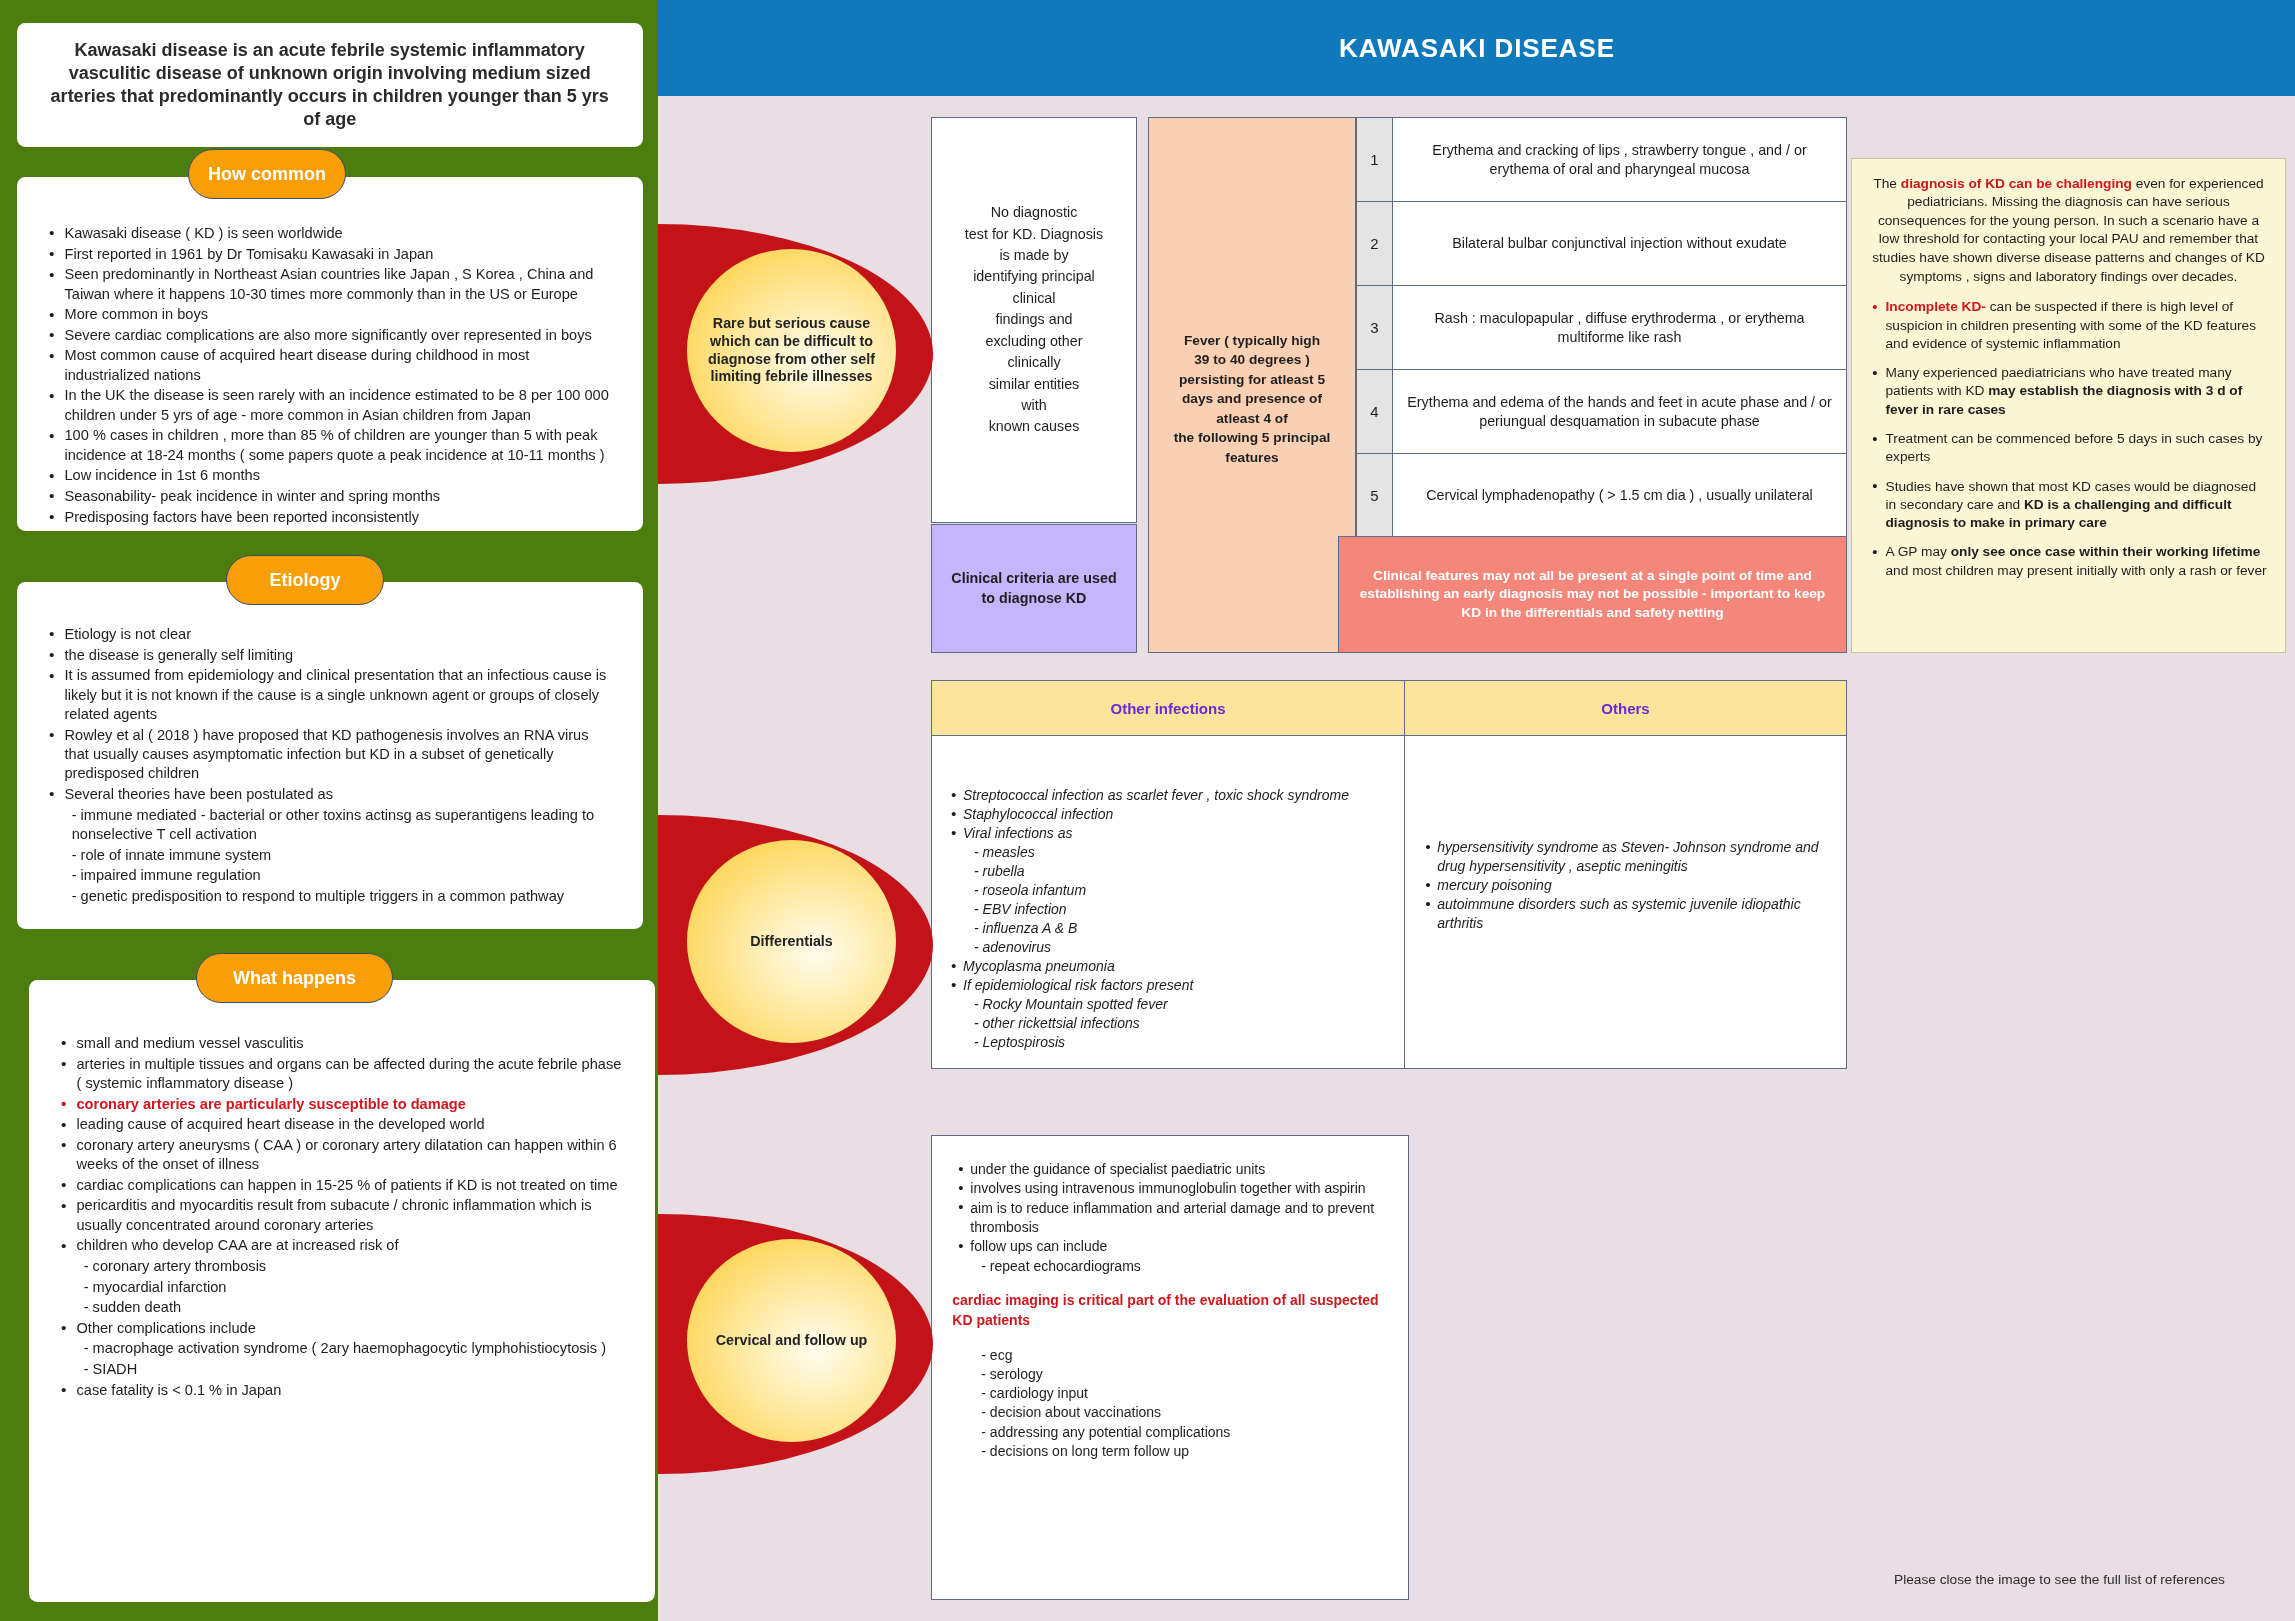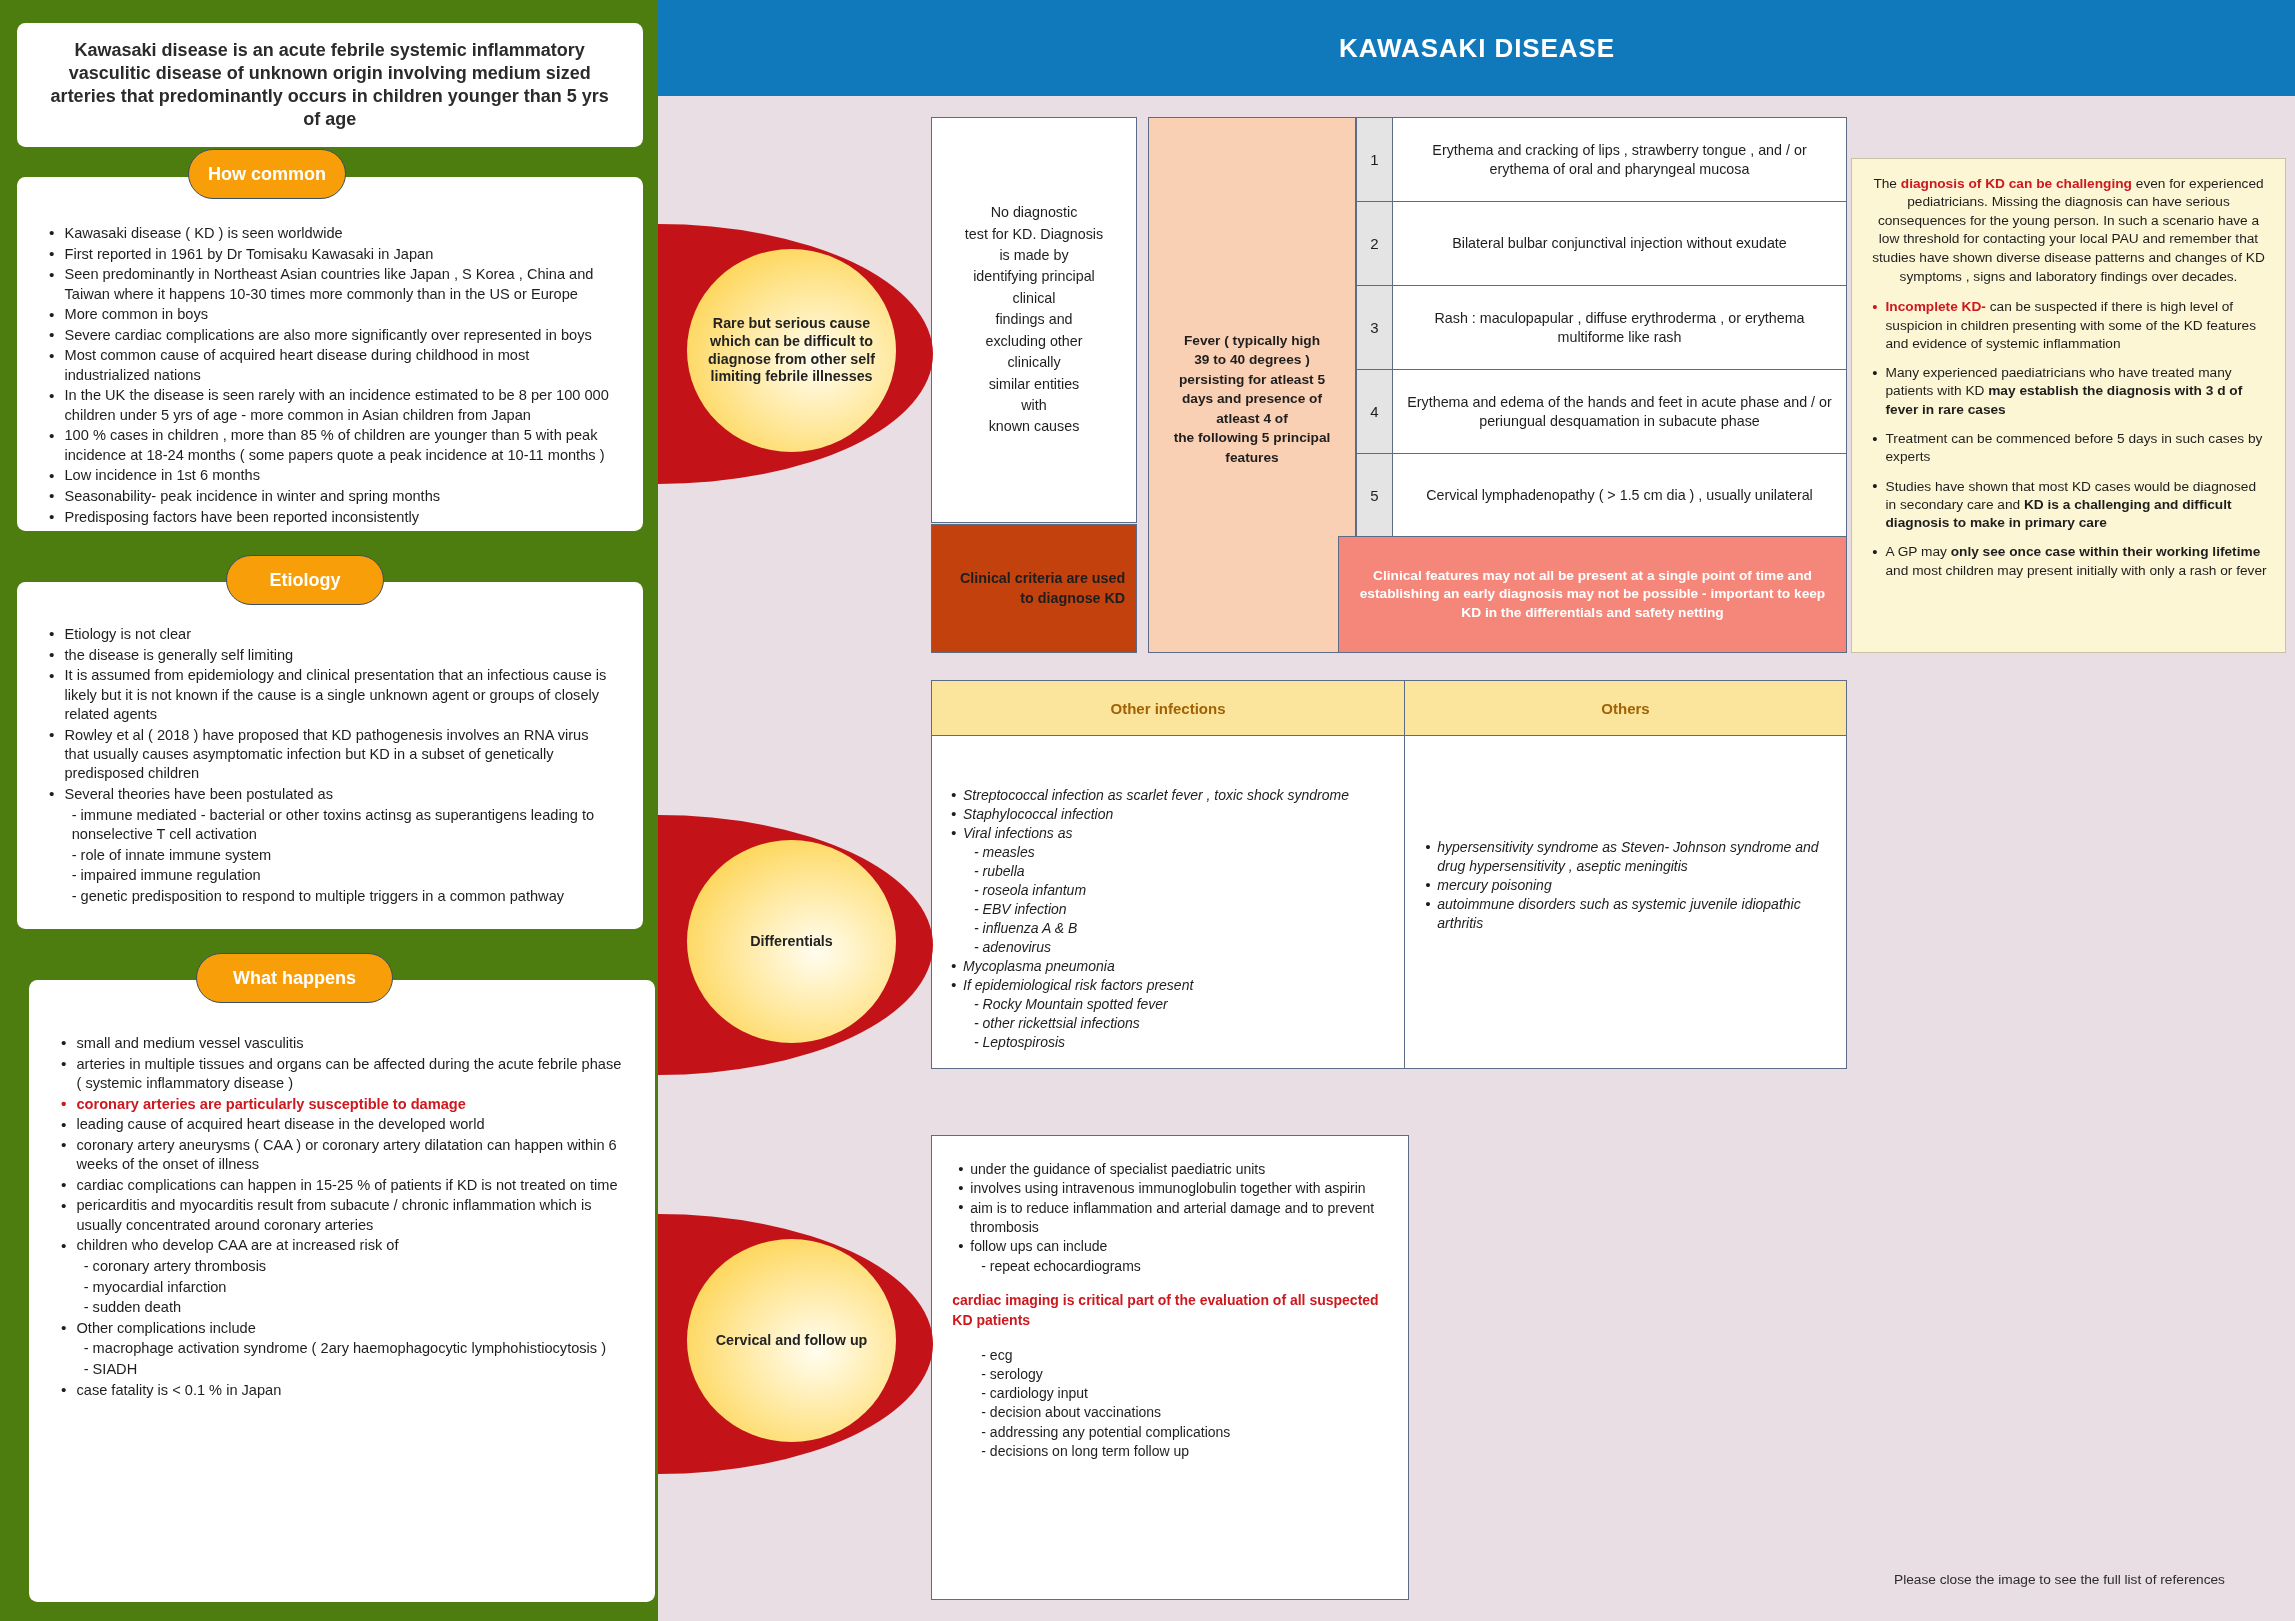--- a/index.html
+++ b/index.html
@@ -68,22 +68,22 @@
   }
   .badge-label { font-size: 14.3px; font-weight: bold; color: #232323; line-height: 1.25; padding: 0 13px; }
 
   
   .panel { position: absolute; border: 0.9px solid #5C6B86; }
   .panel.white { background: #FFFFFF; }
   .p-center { display: flex; align-items: center; justify-content: center; text-align: center; }
 
   .nodiag-text { font-size: 14.3px; color: #1E1E1E; line-height: 1.5; }
   .criteria-box {
-    position: absolute; background: #c2410c; border: 0.9px solid #5C6B86;
-    display: flex; align-items: center; justify-content: center; text-align: right;
+    position: absolute; background: #c4b5fd; border: 0.9px solid #5C6B86;
+    display: flex; align-items: center; justify-content: center; text-align: center;
   }
   .criteria-text { font-size: 14.3px; font-weight: bold; color: #1E1E1E; line-height: 1.35; padding: 0 10.8px; }
 
   .fever-box { background: #FAD0B4; }
   .fever-text { font-size: 13.7px; font-weight: bold; color: #1E1E1E; line-height: 1.42; padding: 0 10.8px; margin-top: 28px; }
 
   
   .crit-table { position: absolute; }
   .crit-row { display: flex; border-bottom: 0.9px solid #5C6B86; }
   .crit-row:last-child { border-bottom: 0.9px solid #5C6B86; }
@@ -117,21 +117,21 @@
   .info-list li::before { content: "\2022"; position: absolute; left: 4.8px; top: -1.2px; font-size: 15px; }
   .info-list li.red-bullet::before { color: #CE181E; }
   .r { color: #CE181E; font-weight: bold; }
   .bd { font-weight: bold; }
 
   
   .diff-table { position: absolute; border: 0.9px solid #5C6B86; background: #FFFFFF; }
   .diff-head { display: flex; height: 55px; border-bottom: 0.9px solid #5C6B86; }
   .diff-head-cell {
     background: #FBE49B; display: flex; align-items: center; justify-content: center;
-    font-size: 15px; font-weight: bold; color: #a16207;
+    font-size: 15px; font-weight: bold; color: #6d28d9;
   }
   .diff-body { display: flex; font-style: italic; }
   .diff-cell { position: relative; }
   .diff-cell.left-cell { border-right: 0.9px solid #5C6B86; }
   .diff-list { list-style: none; padding: 0; }
   .diff-list li {
     position: relative; padding-left: 18px; font-size: 14px; color: #1E1E1E; line-height: 1.36;
   }
   .diff-list li.b::before { content: "\2022"; position: absolute; left: 6px; top: -1.2px; font-size: 15px; }
   .diff-list li.sub { padding-left: 29px; }

